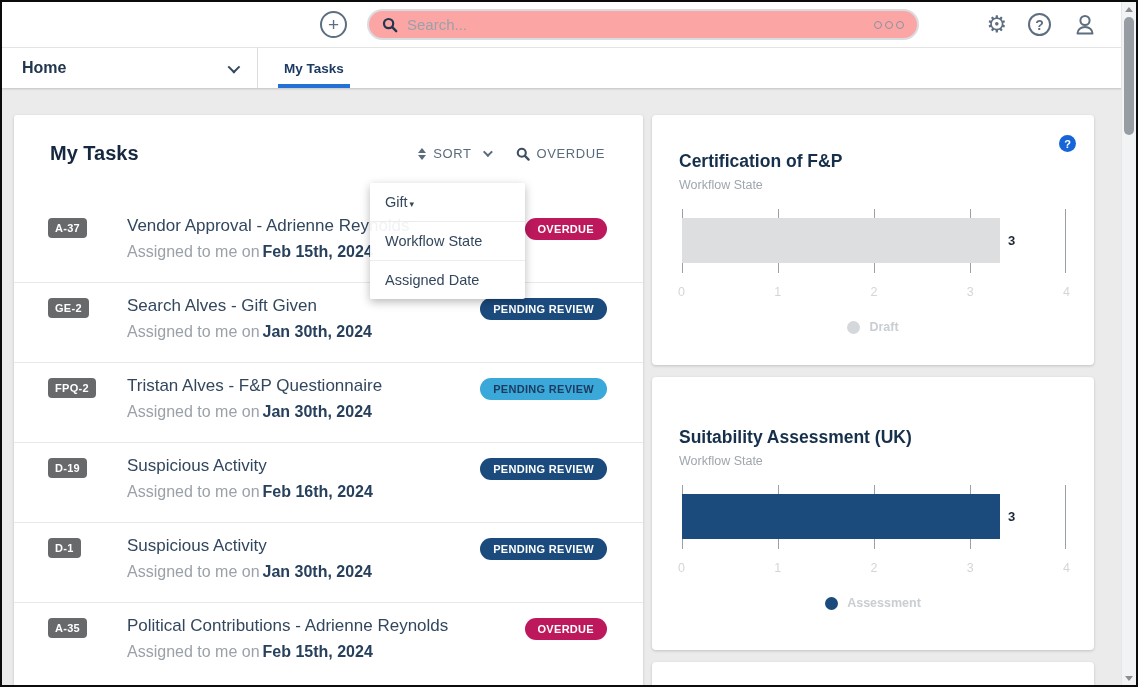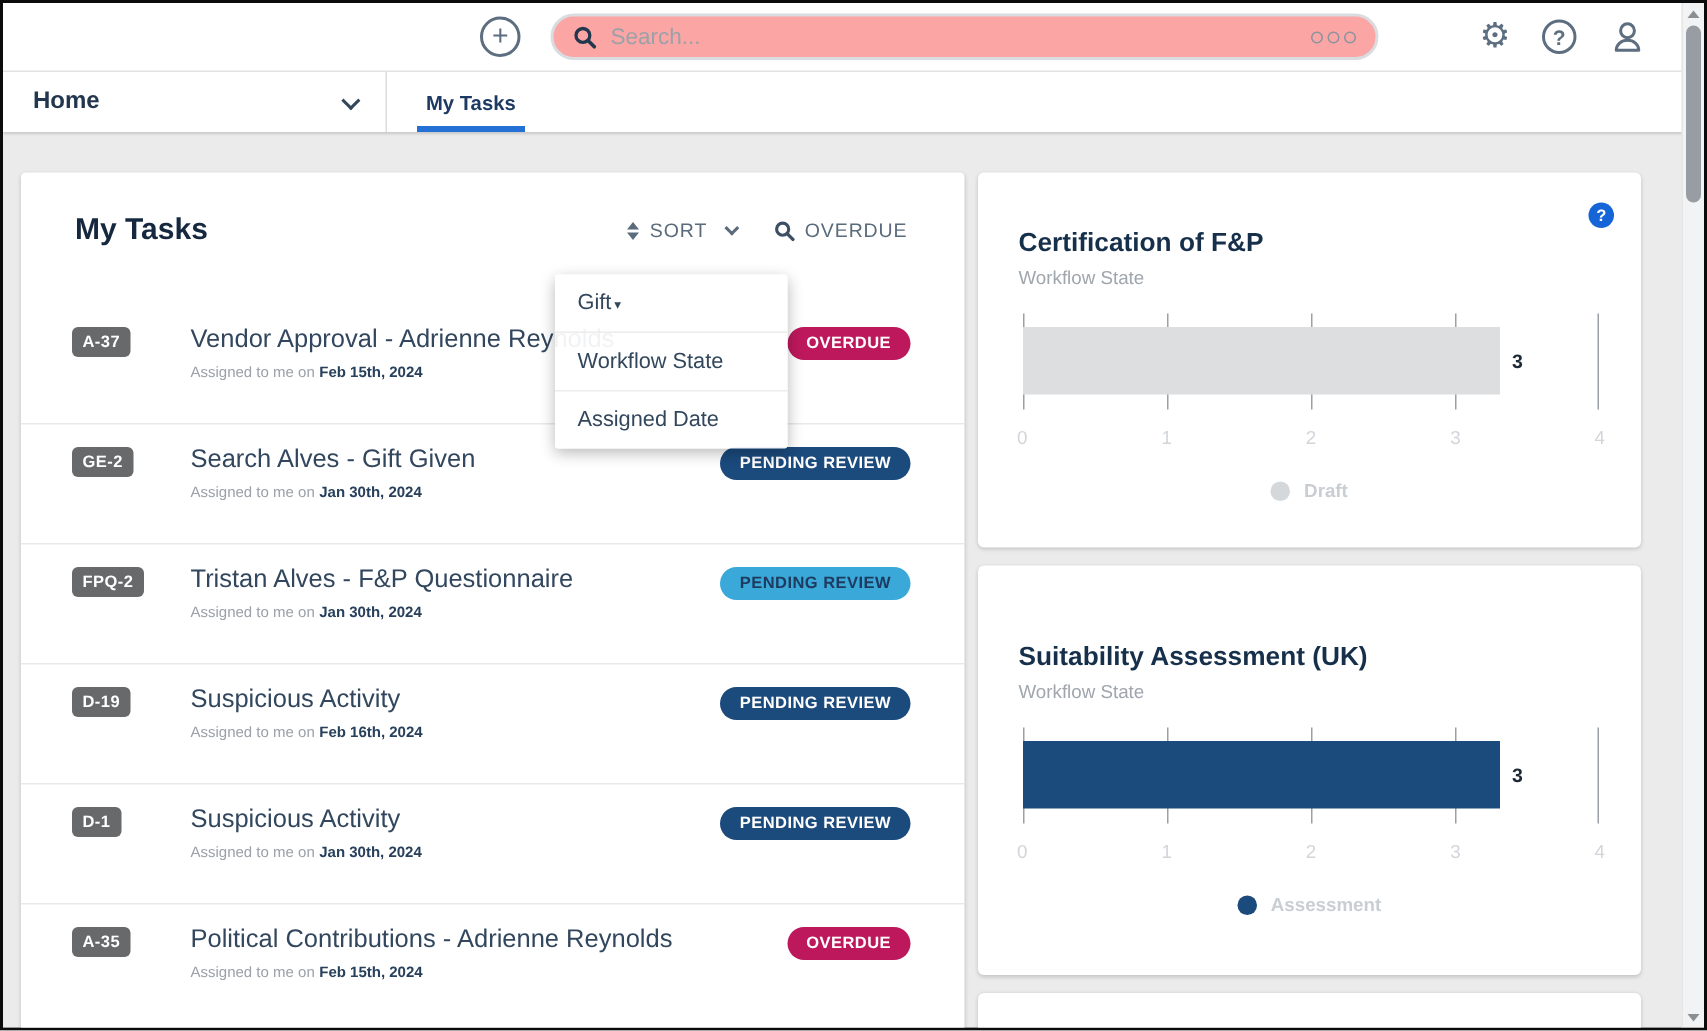--- a/index.html
+++ b/index.html
@@ -64,21 +64,21 @@
     border-bottom:2px solid #5a6b7c; transform:rotate(45deg) translateY(-2px); margin-left:4px; }
 
   .rows{ margin-top:38px; }
   .task-row{ display:flex; align-items:flex-start; height:80px; padding:13px 36px 0 34px; cursor:pointer; }
   .task-row:not(:last-child){ border-bottom:1px solid #e9e9e9; }
   .task-id{ width:79px; flex-shrink:0; padding-top:2px;text-decoration:underline; }
   .id-badge{ display:inline-block; background:#68696b; color:#fff; font-size:11px; font-weight:bold;
     padding:4px 7px; border-radius:4px; letter-spacing:0.3px; }
   .task-main{ flex:1; min-width:0; }
   .task-title{ font-size:17px; color:#32475e; white-space:nowrap; }
-  .task-date{ margin-top:7px; font-size:10px; color:#9aa1a9; }
+  .task-date{ margin-top:7px; font-size:16px; color:#9aa1a9; }
   .task-date b{ color:#27405c; margin-left:3px; }
   .status-badge{ margin-left:auto; margin-top:2px; flex-shrink:0; font-size:11px; font-weight:bold;
     padding:5px 13px; border-radius:11px; letter-spacing:0.3px; }
   .status-badge.overdue{ background:#be185d; color:#fff; }
   .status-badge.pending-navy{ background:#1b4a7d; color:#fff; }
   .status-badge.pending-cyan{ background:#3aa8d8; color:#1e3a5f; }
 
   
   .sort-menu{ position:absolute; left:356px; top:68px; width:155px; z-index:6;
     background:rgba(255,255,255,0.93); box-shadow:0 3px 10px rgba(0,0,0,0.28); border-radius:2px; }

